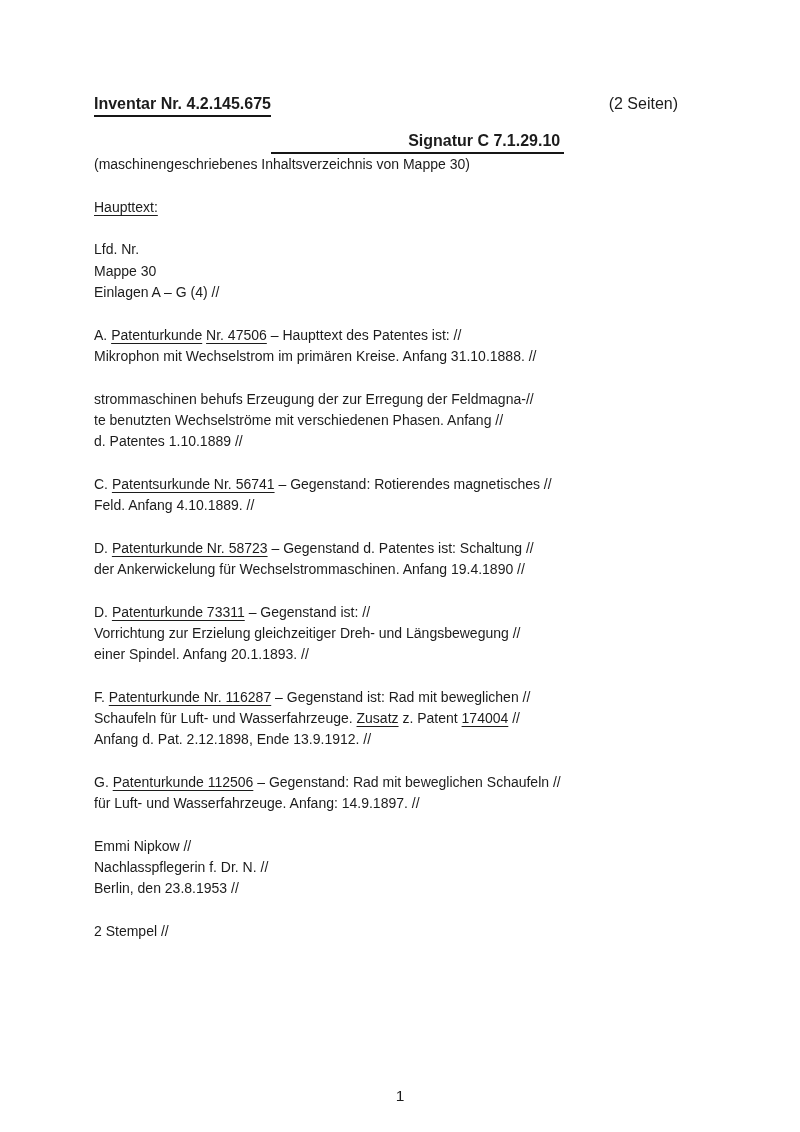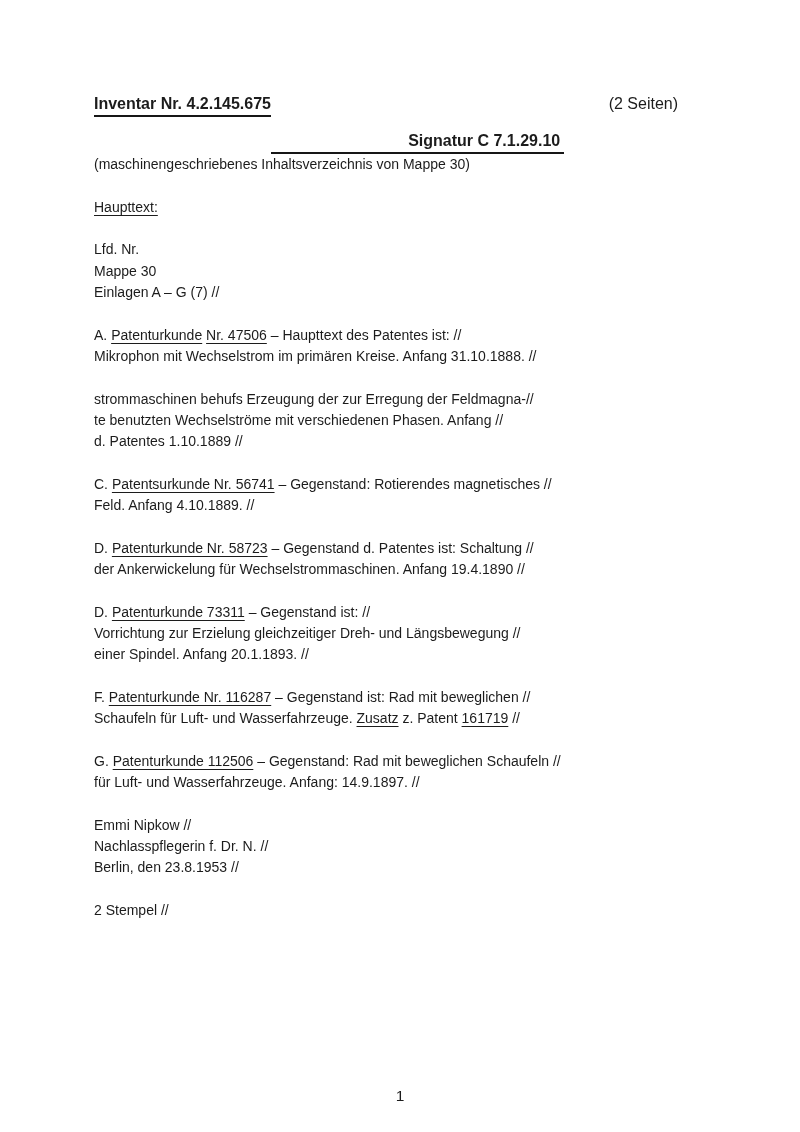--- a/index.html
+++ b/index.html
@@ -76,41 +76,42 @@
       <span class="hl-suffix"> (2 Seiten)</span>
     </div>
 
     <div>
         <div class="line"><span>(maschinengeschriebenes Inhaltsverzeichnis von Mappe 30)</span></div>
         <div class="line"></div>
         <div class="line"><span class="u">Haupttext:</span></div>
         <div class="line"></div>
         <div class="line"><span>Lfd. Nr.</span></div>
         <div class="line"><span>Mappe 30</span></div>
-        <div class="line"><span>Einlagen A – G (7) //</span></div>
+        <div class="line"><span>Einlagen A – G (4) //</span></div>
         <div class="line"></div>
         <div class="line"><span>A. </span><span class="u">Patenturkunde</span><span> </span><span class="u">Nr. 47506</span><span> – Haupttext des Patentes ist: //</span></div>
         <div class="line"><span>Mikrophon mit Wechselstrom im primären Kreise. Anfang 31.10.1888. //</span></div>
         <div class="line"></div>
         <div class="line"><span>strommaschinen behufs Erzeugung der zur Erregung der Feldmagna-//</span></div>
         <div class="line"><span>te benutzten Wechselströme mit verschiedenen Phasen. Anfang //</span></div>
         <div class="line"><span>d. Patentes 1.10.1889 //</span></div>
         <div class="line"></div>
         <div class="line"><span>C. </span><span class="u">Patentsurkunde Nr. 56741</span><span> – Gegenstand: Rotierendes magnetisches //</span></div>
         <div class="line"><span>Feld. Anfang 4.10.1889. //</span></div>
         <div class="line"></div>
         <div class="line"><span>D. </span><span class="u">Patenturkunde Nr. 58723</span><span> – Gegenstand d. Patentes ist: Schaltung //</span></div>
         <div class="line"><span>der Ankerwickelung für Wechselstrommaschinen. Anfang 19.4.1890 //</span></div>
         <div class="line"></div>
         <div class="line"><span>D. </span><span class="u">Patenturkunde 73311</span><span> – Gegenstand ist: //</span></div>
         <div class="line"><span>Vorrichtung zur Erzielung gleichzeitiger Dreh- und Längsbewegung //</span></div>
         <div class="line"><span>einer Spindel. Anfang 20.1.1893. //</span></div>
         <div class="line"></div>
         <div class="line"><span>F. </span><span class="u">Patenturkunde Nr. 116287</span><span> – Gegenstand ist: Rad mit beweglichen //</span></div>
-        <div class="line"><span>Schaufeln für Luft- und Wasserfahrzeuge. </span><span class="u">Zusatz</span><span> z. Patent </span><span class="u">161719</span><span> //</span></div>
+        <div class="line"><span>Schaufeln für Luft- und Wasserfahrzeuge. </span><span class="u">Zusatz</span><span> z. Patent </span><span class="u">174004</span><span> //</span></div>
+        <div class="line"><span>Anfang d. Pat. 2.12.1898, Ende 13.9.1912. //</span></div>
         <div class="line"></div>
         <div class="line"><span>G. </span><span class="u">Patenturkunde 112506</span><span> – Gegenstand: Rad mit beweglichen Schaufeln //</span></div>
         <div class="line"><span>für Luft- und Wasserfahrzeuge. Anfang: 14.9.1897. //</span></div>
         <div class="line"></div>
         <div class="line"><span>Emmi Nipkow //</span></div>
         <div class="line"><span>Nachlasspflegerin f. Dr. N. //</span></div>
         <div class="line"><span>Berlin, den 23.8.1953 //</span></div>
         <div class="line"></div>
         <div class="line"><span>2 Stempel //</span></div>
       </div>

